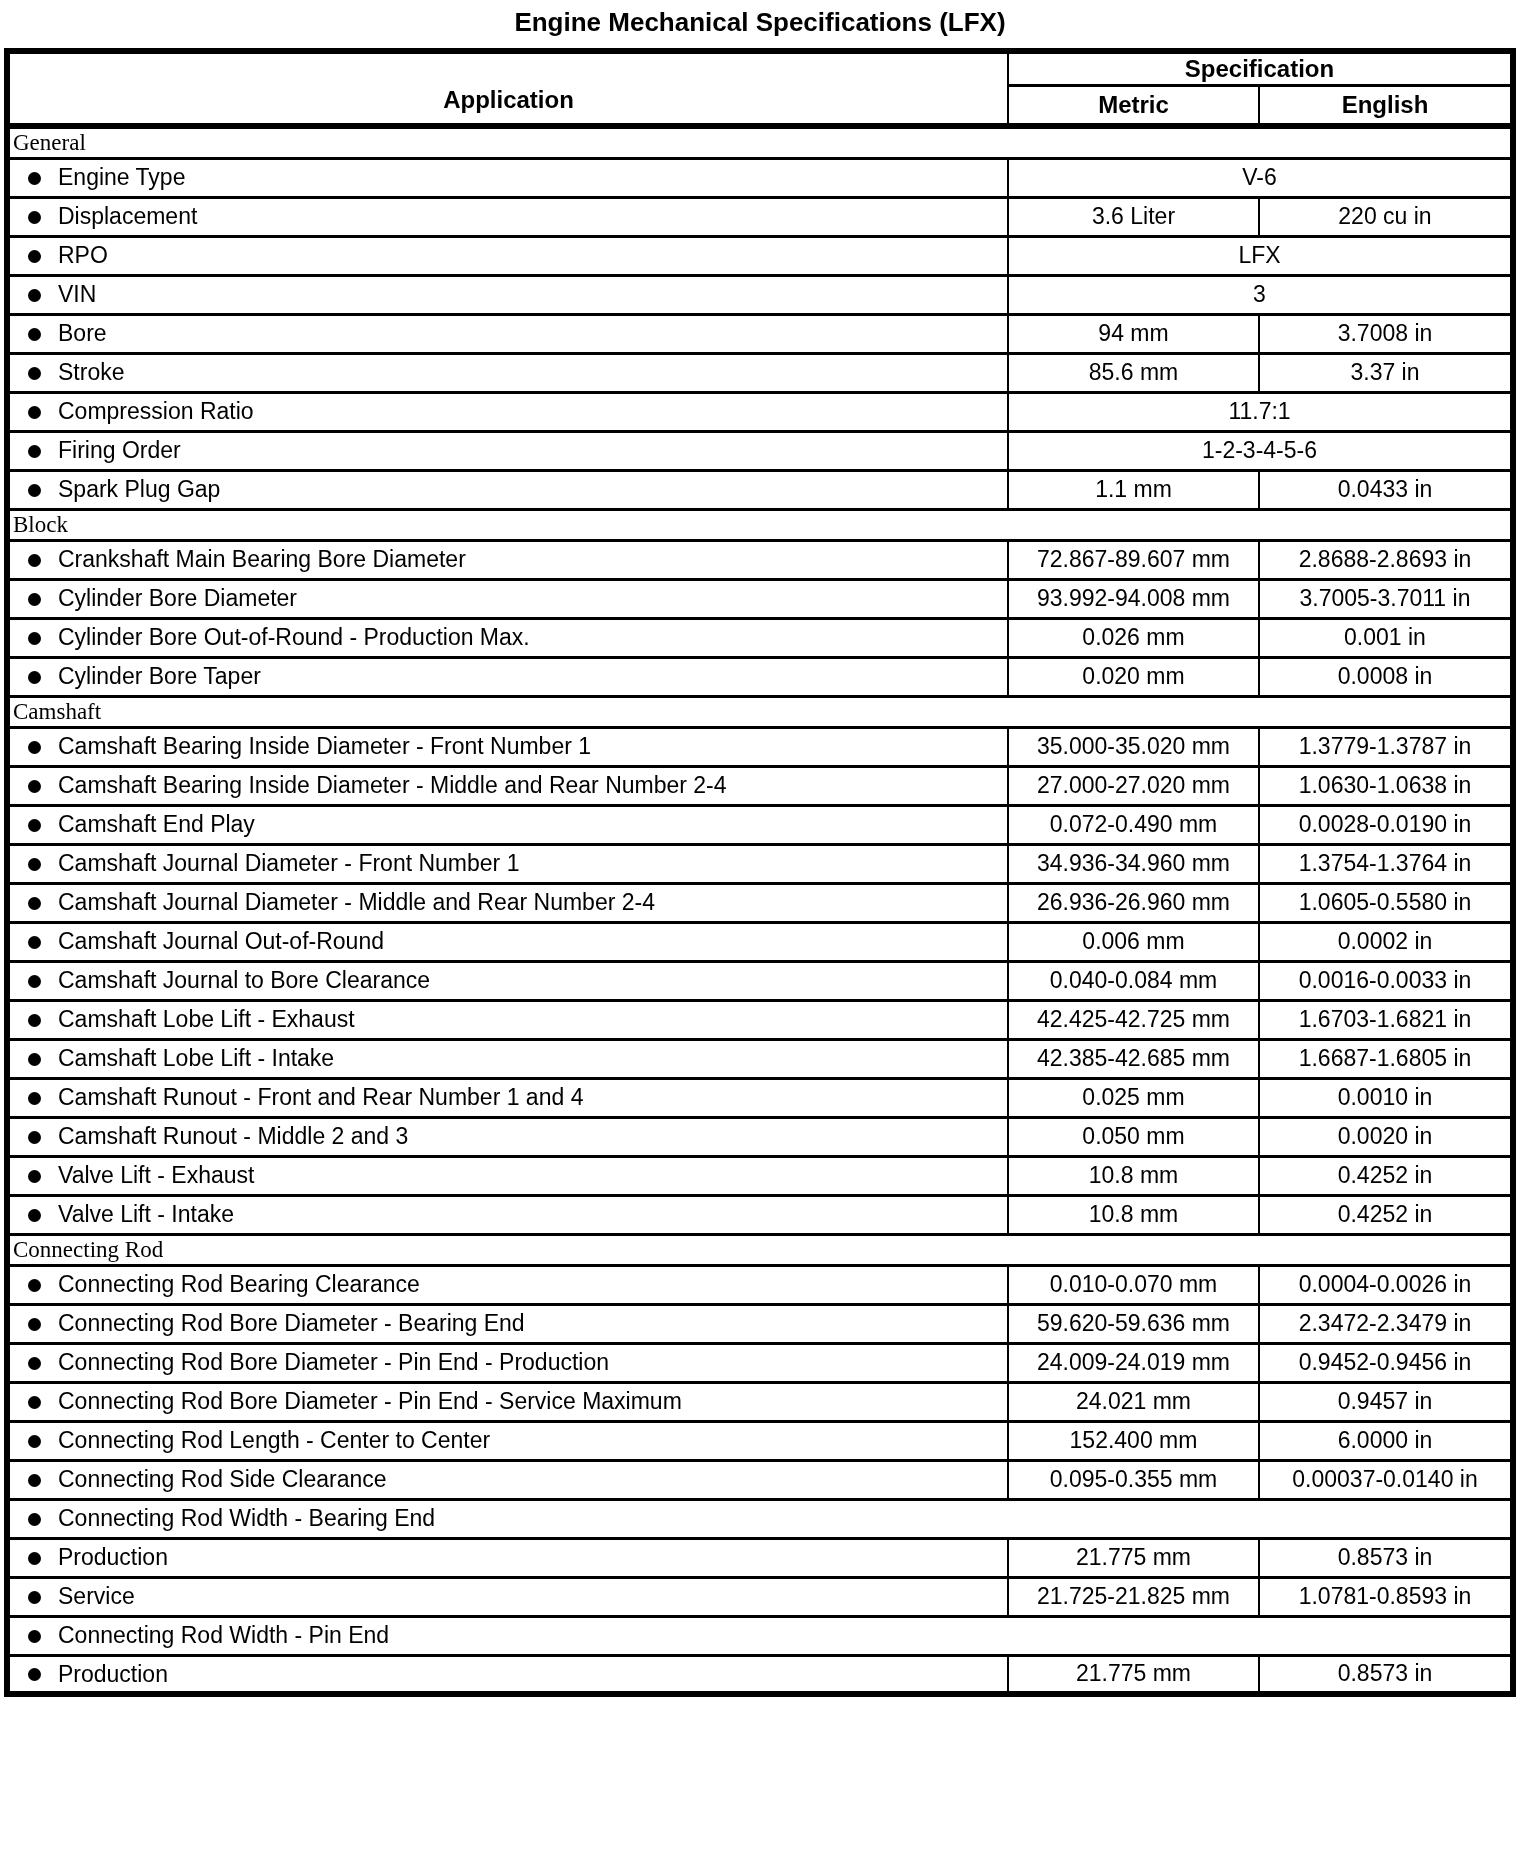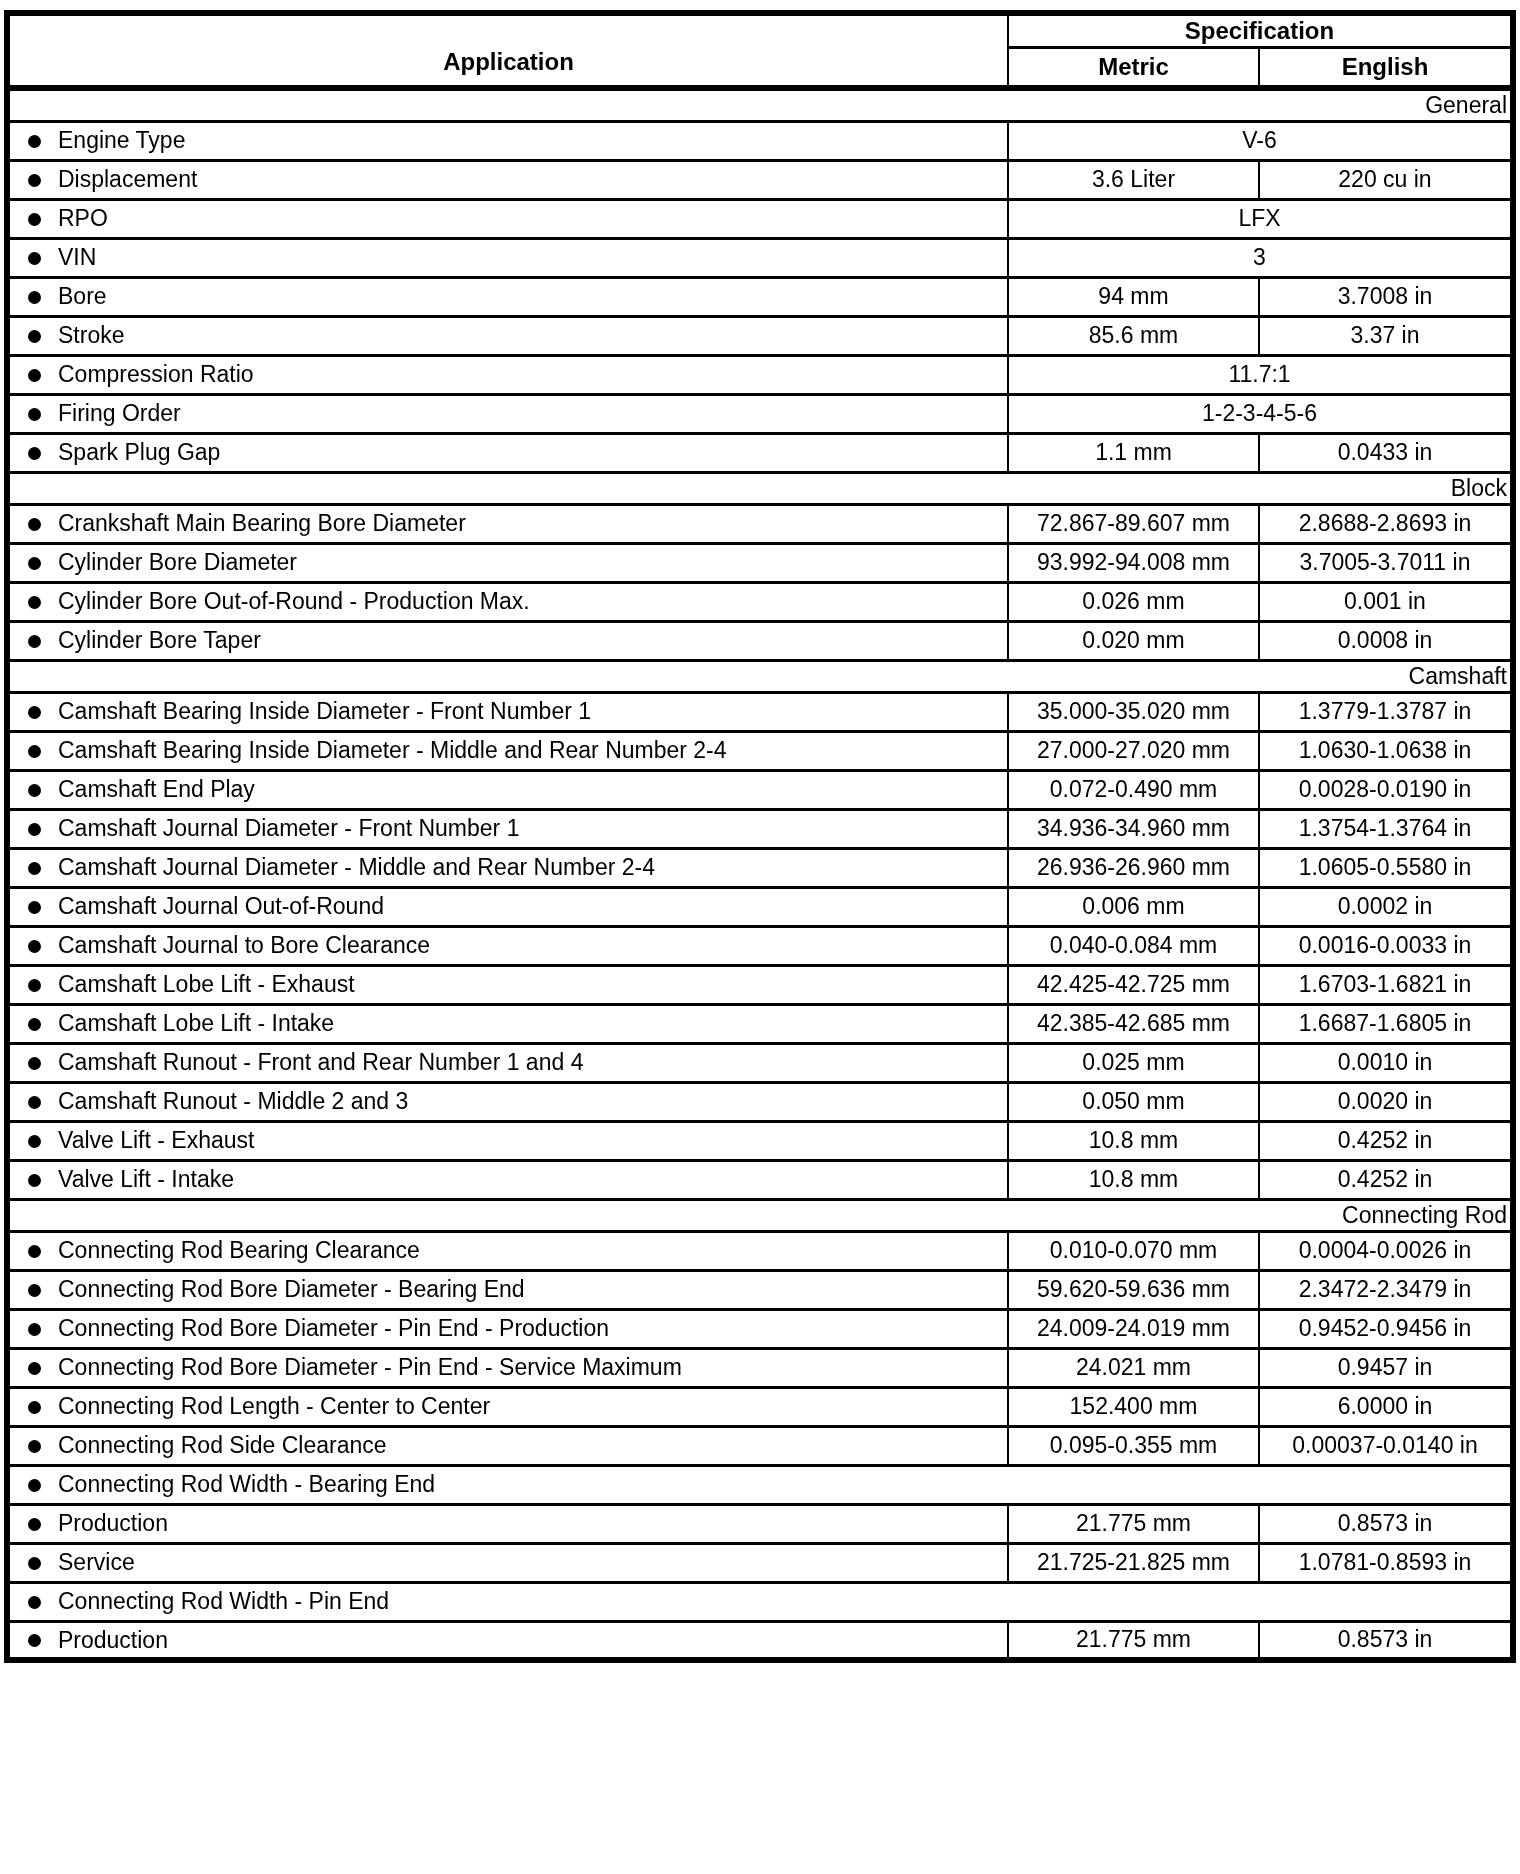--- a/index.html
+++ b/index.html
@@ -37,41 +37,43 @@
     text-align: center;
     vertical-align: middle;
     background: #ffffff;
   }
   .h-spec { height: 34px; }
   .h-met, .h-eng { height: 40px; border-bottom-width: 6px; text-align: center; }
   .h-app { vertical-align: bottom; padding-bottom: 9px; border-bottom-width: 6px; text-align: center; }
   tbody td { font-size: 23px; vertical-align: middle; }
   tr.section td {
     height: 26px;
-    text-align: right;
+    text-align: left;
     padding: 1px 3px;
+    font-family: Liberation Serif, serif;
   }
   tr.item td { height: 39px; }
   td.app { text-align: left; padding-left: 18px; }
   .bullet {
     display: inline-block;
     width: 13px;
     height: 13px;
     border-radius: 50%;
     background: #000000;
     margin-right: 17px;
     vertical-align: middle;
   }
   td.app .label { vertical-align: middle; }
   td.val { text-align: center; }
 </style>
 </head>
 <body>
 
 <div class="page">
+  <div class="title">Engine Mechanical Specifications (LFX)</div>
 
   <table class="spec">
     <colgroup>
       <col style="width:1001px">
       <col style="width:251px">
       <col style="width:254px">
     </colgroup>
     <thead>
       <tr>
         <th rowspan="2" class="h-app">Application</th>

